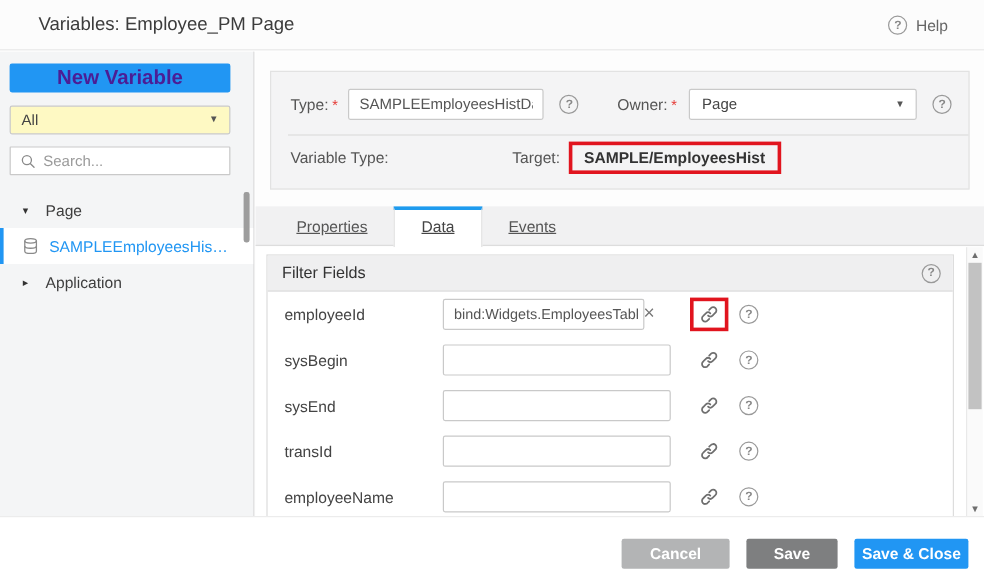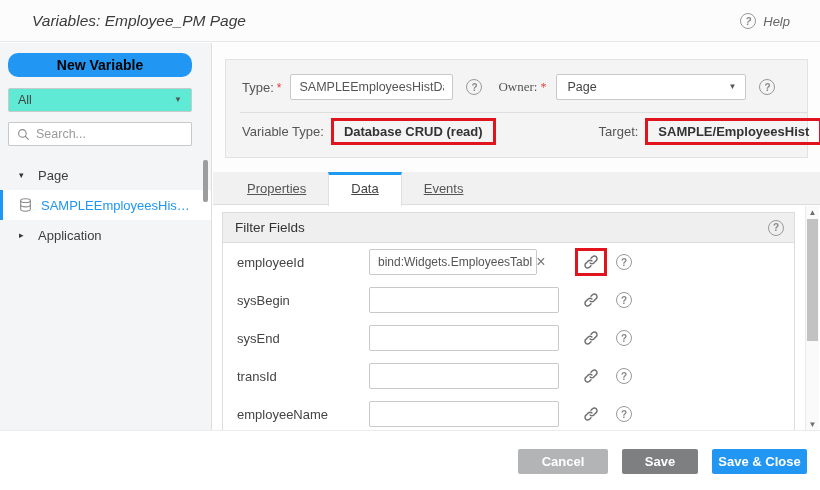--- a/index.html
+++ b/index.html
@@ -5,41 +5,41 @@
   * { margin:0; padding:0; box-sizing:border-box; }
   html,body { width:820px; height:490px; }
   body {
     font-family:"Liberation Sans", sans-serif;
     background:#fff; color:#444; position:relative; overflow:hidden;
   }
   .page { position:absolute; inset:0; width:820px; height:490px; background:#fff; }
 
   
   .hdr { position:absolute; left:0; top:0; width:820px; height:42px;
-         background:#fcfcfc; border-bottom:1px solid #e8e8e8;font-style:italic; }
+         background:#fcfcfc; border-bottom:1px solid #e8e8e8; }
   .hdr-title { position:absolute; left:32px; top:0; line-height:42px;
                font-size:15.5px; color:#3c3c3c; }
   .hdr-help { position:absolute; right:30px; top:0; height:42px;
               display:flex; align-items:center; gap:7px; color:#666;
               font-size:13px; cursor:pointer; }
 
   .qicon { display:inline-flex; width:16px; height:16px; border:1.5px solid #999;
            border-radius:50%; color:#888; font-size:10px; font-weight:bold;
            align-items:center; justify-content:center; flex:0 0 auto;
            background:transparent; }
 
   
   .sidebar { position:absolute; left:0; top:43px; width:212px; height:387px;
              background:#f4f5f6; border-right:1px solid #dedede; }
   .btn-new { display:block; margin:10px 10px 0 8px; width:184px; height:24px;
-             background:#2196f3; color:#000000; border:none; border-radius:10px;
-             font-size:14px; font-weight:bold; text-align:center;
+             background:#2196f3; color:#4c1d95; border:none; border-radius:2px;
+             font-size:17px; font-weight:bold; text-align:center;
              line-height:24px; cursor:pointer; font-family:inherit; }
   .sel-all { position:relative; margin:11px 10px 0 8px; width:184px; height:24px;
-             background:#5eead4; border:1px solid #c9c9c9; border-radius:2px;
+             background:#fef9c3; border:1px solid #c9c9c9; border-radius:2px;
              font-size:12.5px; color:#444; line-height:22px; padding:0 9px;
              cursor:pointer; }
   .sel-all .caret { position:absolute; right:9px; top:0; line-height:22px;
                     font-size:8px; color:#555; }
   .search-box { position:relative; margin:10px 10px 9px 8px; width:184px; height:24px;
                 background:#fff; border:1px solid #c9c9c9; border-radius:1px;
                 display:flex; align-items:center; padding:0 8px; gap:6px; }
   .search-box input { border:none; outline:none; flex:1; font-size:12.5px;
                       color:#555; font-family:inherit; background:transparent; }
   .search-box input::placeholder { color:#9a9a9a; }
@@ -185,31 +185,30 @@
   </div>
   <div class="sb-thumb"></div>
 
   <div class="main">
 
     <div class="form-box">
       <div class="frow1">
         <span class="flabel"><span>Type:</span><span class="req">*</span></span>
         <input class="inp name-inp" value="SAMPLEEmployeesHistData" style="">
         <span class="qicon" style="margin-left:13px;">?</span>
-        <span class="flabel" style="margin-left:16px;font-family:Liberation Serif, serif;"><span>Owner:</span><span class="req">*</span></span>
+        <span class="flabel" style="margin-left:32px;"><span>Owner:</span><span class="req">*</span></span>
         <div class="owner-sel">
           <span>Page</span>
           <span class="caret">▼</span>
         </div>
         <span class="qicon" style="margin-left:13px;">?</span>
       </div>
       <div class="fdivider"></div>
       <div class="frow2">
         <span class="flabel">Variable Type:</span>
-        <span class="redbox">Database CRUD (read)</span>
         <span class="flabel" style="margin-left:103px;">Target:</span>
         <span class="redbox">SAMPLE/EmployeesHist</span>
       </div>
     </div>
   </div>
 
   <div class="tabs">
     <div class="tab">Properties</div>
     <div class="tab active">Data</div>
     <div class="tab">Events</div>

